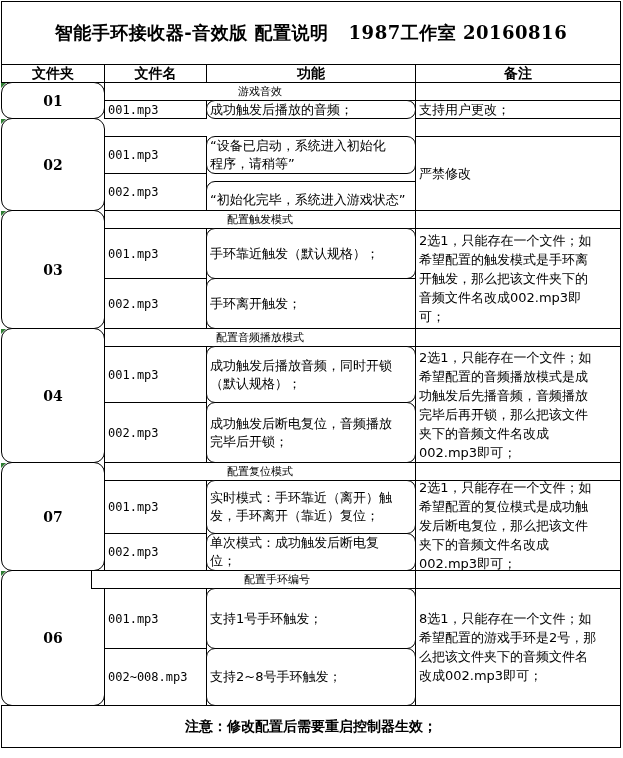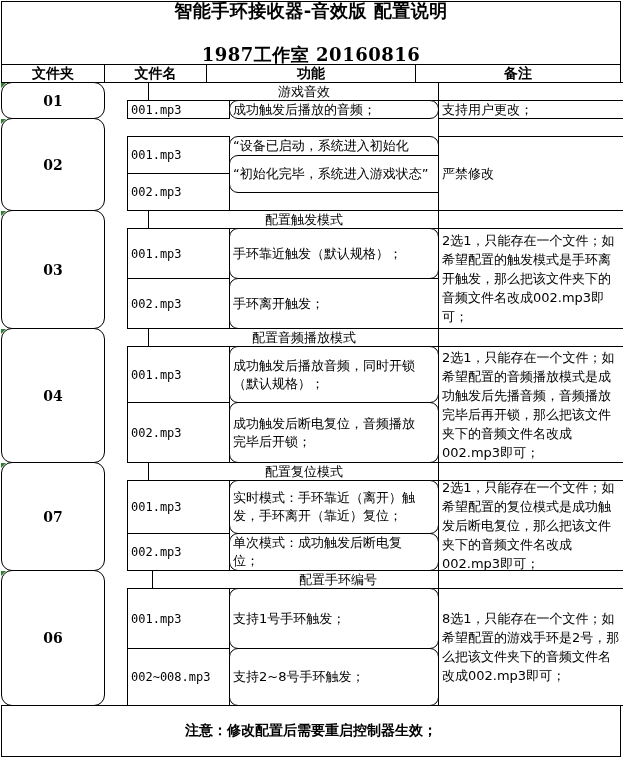--- a/index.html
+++ b/index.html
@@ -2,28 +2,28 @@
 <html><head>
 <meta charset="utf-8">
 <style>
   html, body { margin: 0; padding: 0; background: #ffffff; }
   body { width: 623px; height: 758px; position: relative; overflow: hidden;
          font-family: "DejaVu Sans", sans-serif; color: #000; }
   .sheet { position: absolute; left: 1px; top: 1px; width: 620px; height: 756px; }
   .cell { position: absolute; box-sizing: border-box; border: 1px solid #000;
           display: flex; align-items: center; overflow: hidden; background: #fff; }
   .cell.center { justify-content: center; text-align: center; }
-  .cell.left { justify-content: flex-start; text-align: left; padding-left: 3px; padding-right: 20px; margin-left: 23px; }
-  .title { flex-direction: column; font-family: "DejaVu Serif", serif; font-weight: bold;
+  .cell.left { justify-content: flex-start; text-align: left; padding-left: 3px; padding-right: 20px; }
+  .title { flex-direction: row; font-family: "DejaVu Serif", serif; font-weight: bold;
            font-size: 18px; line-height: 24px; letter-spacing: 0.5px; gap: 20px; }
   .hdr { font-weight: bold; font-size: 14px; }
   .folder { font-family: "DejaVu Serif", serif; font-weight: bold; font-size: 14px; border-radius: 11px; }
   .file { font-family: "DejaVu Sans Mono", monospace; font-size: 12px; }
   .func { font-size: 13px; line-height: 18px; border-radius: 9px; }
-  .sect { font-size: 13px; margin-left: 44px; }
+  .sect { font-size: 11px; }
   .note { font-size: 13px; line-height: 19px; }
   .foot { font-weight: bold; font-size: 14px; }
   .marker { position: absolute; width: 0; height: 0; border-top: 5px solid #2e7d32;
             border-right: 5px solid transparent; z-index: 5; }
 </style>
 </head>
 <body>
 
 <div class="sheet">
 
@@ -44,21 +44,21 @@
   <div class="cell left file" style="left:103px;top:99px;width:103px;height:19px;">001.mp3</div>
   <div class="cell left func" style="left:205px;top:99px;width:210px;height:19px;">成功触发后播放的音频；</div>
   <div class="cell left note" style="left:414px;top:99px;width:206px;height:19px;">支持用户更改；</div>
 
   <div class="marker" style="left:0;top:118px;"></div>
   <div class="cell center folder" style="left:0;top:117px;width:104px;height:93px;">02</div>
   <div class="cell left note" style="left:414px;top:117px;width:206px;height:19px;"></div>
   <div class="cell left file" style="left:103px;top:135px;width:103px;height:38px;">001.mp3</div>
   <div class="cell left func" style="left:205px;top:135px;width:210px;height:38px;">“设备已启动，系统进入初始化程序，请稍等”</div>
   <div class="cell left file" style="left:103px;top:172px;width:103px;height:38px;">002.mp3</div>
-  <div class="cell left func" style="left:205px;top:154px;width:229px;height:38px;">“初始化完毕，系统进入游戏状态”</div>
+  <div class="cell left func" style="left:205px;top:180px;width:229px;height:38px;">“初始化完毕，系统进入游戏状态”</div>
   <div class="cell left note" style="left:414px;top:135px;width:206px;height:75px;">严禁修改</div>
 
   <div class="marker" style="left:0;top:210px;"></div>
   <div class="cell center folder" style="left:0;top:209px;width:104px;height:119px;">03</div>
   <div class="cell center sect" style="left:103px;top:209px;width:312px;height:19px;">配置触发模式</div>
   <div class="cell left note" style="left:414px;top:209px;width:206px;height:19px;"></div>
   <div class="cell left file" style="left:103px;top:227px;width:103px;height:51px;">001.mp3</div>
   <div class="cell left func" style="left:205px;top:227px;width:210px;height:51px;">手环靠近触发（默认规格）；</div>
   <div class="cell left file" style="left:103px;top:277px;width:103px;height:51px;">002.mp3</div>
   <div class="cell left func" style="left:205px;top:277px;width:254px;height:51px;">手环离开触发；</div>
@@ -79,22 +79,22 @@
   <div class="cell center sect" style="left:103px;top:461px;width:312px;height:19px;">配置复位模式</div>
   <div class="cell left note" style="left:414px;top:461px;width:206px;height:19px;"></div>
   <div class="cell left file" style="left:103px;top:479px;width:103px;height:54px;">001.mp3</div>
   <div class="cell left func" style="left:205px;top:479px;width:210px;height:54px;">实时模式：手环靠近（离开）触发，手环离开（靠近）复位；</div>
   <div class="cell left file" style="left:103px;top:532px;width:103px;height:38px;">002.mp3</div>
   <div class="cell left func" style="left:205px;top:532px;width:210px;height:38px;">单次模式：成功触发后断电复位；</div>
   <div class="cell left note" style="left:414px;top:479px;width:206px;height:91px;">2选1，只能存在一个文件；如希望配置的复位模式是成功触发后断电复位，那么把该文件夹下的音频文件名改成002.mp3即可；</div>
 
   <div class="marker" style="left:0;top:570px;"></div>
   <div class="cell center folder" style="left:0;top:569px;width:104px;height:136px;">06</div>
-  <div class="cell center sect" style="left:107px;top:569px;width:372px;height:19px;font-family:Liberation Mono, monospace;">配置手环编号</div>
+  <div class="cell center sect" style="left:90px;top:569px;width:372px;height:19px;font-family:Liberation Mono, monospace;">配置手环编号</div>
   <div class="cell left note" style="left:414px;top:569px;width:206px;height:19px;"></div>
   <div class="cell left file" style="left:103px;top:587px;width:103px;height:61px;">001.mp3</div>
   <div class="cell left func" style="left:205px;top:587px;width:210px;height:61px;">支持1号手环触发；</div>
   <div class="cell left file" style="left:103px;top:647px;width:103px;height:58px;">002~008.mp3</div>
   <div class="cell left func" style="left:205px;top:647px;width:210px;height:58px;">支持2~8号手环触发；</div>
   <div class="cell left note" style="left:414px;top:587px;width:206px;height:118px;">8选1，只能存在一个文件；如希望配置的游戏手环是2号，那么把该文件夹下的音频文件名改成002.mp3即可；</div>
 
-  <div class="cell center foot" style="left:0;top:704px;width:620px;height:52px;">注意：修改配置后需要重启控制器生效；</div>
+  <div class="cell center foot" style="left:0;top:704px;width:620px;height:43px;">注意：修改配置后需要重启控制器生效；</div>
 </div>
 
 </body></html>

